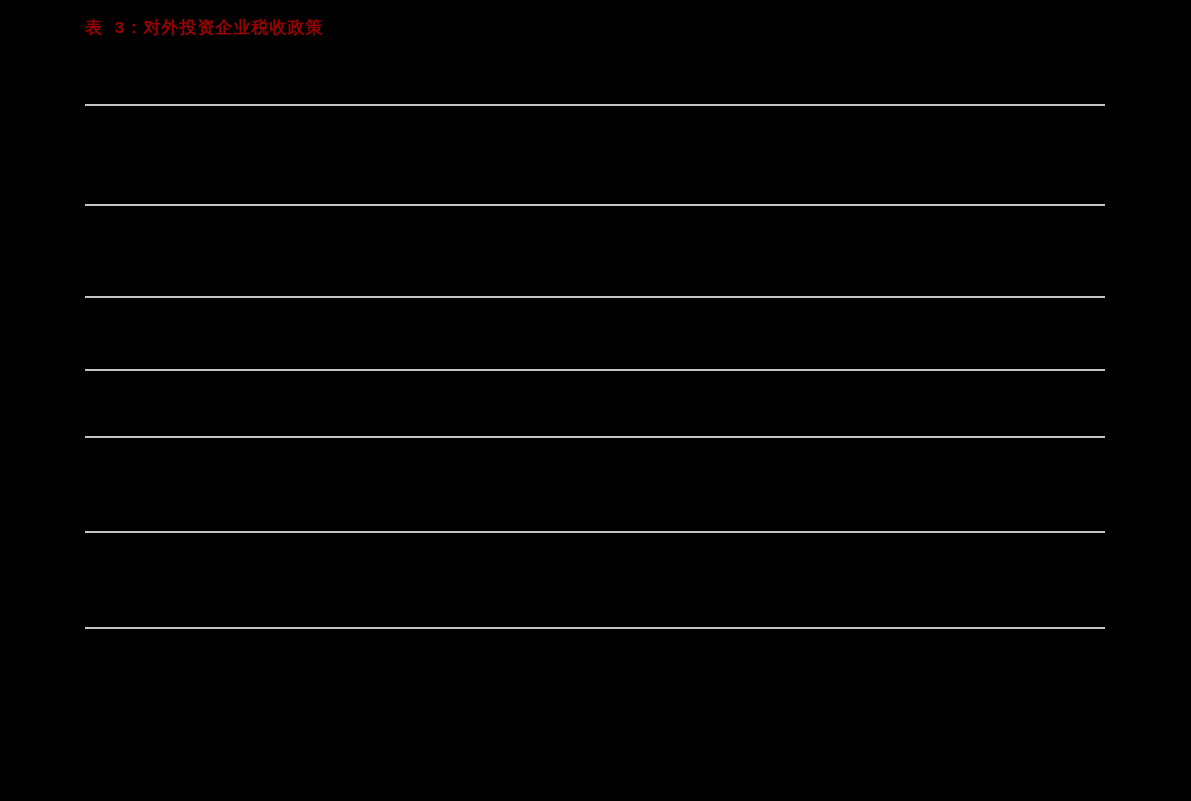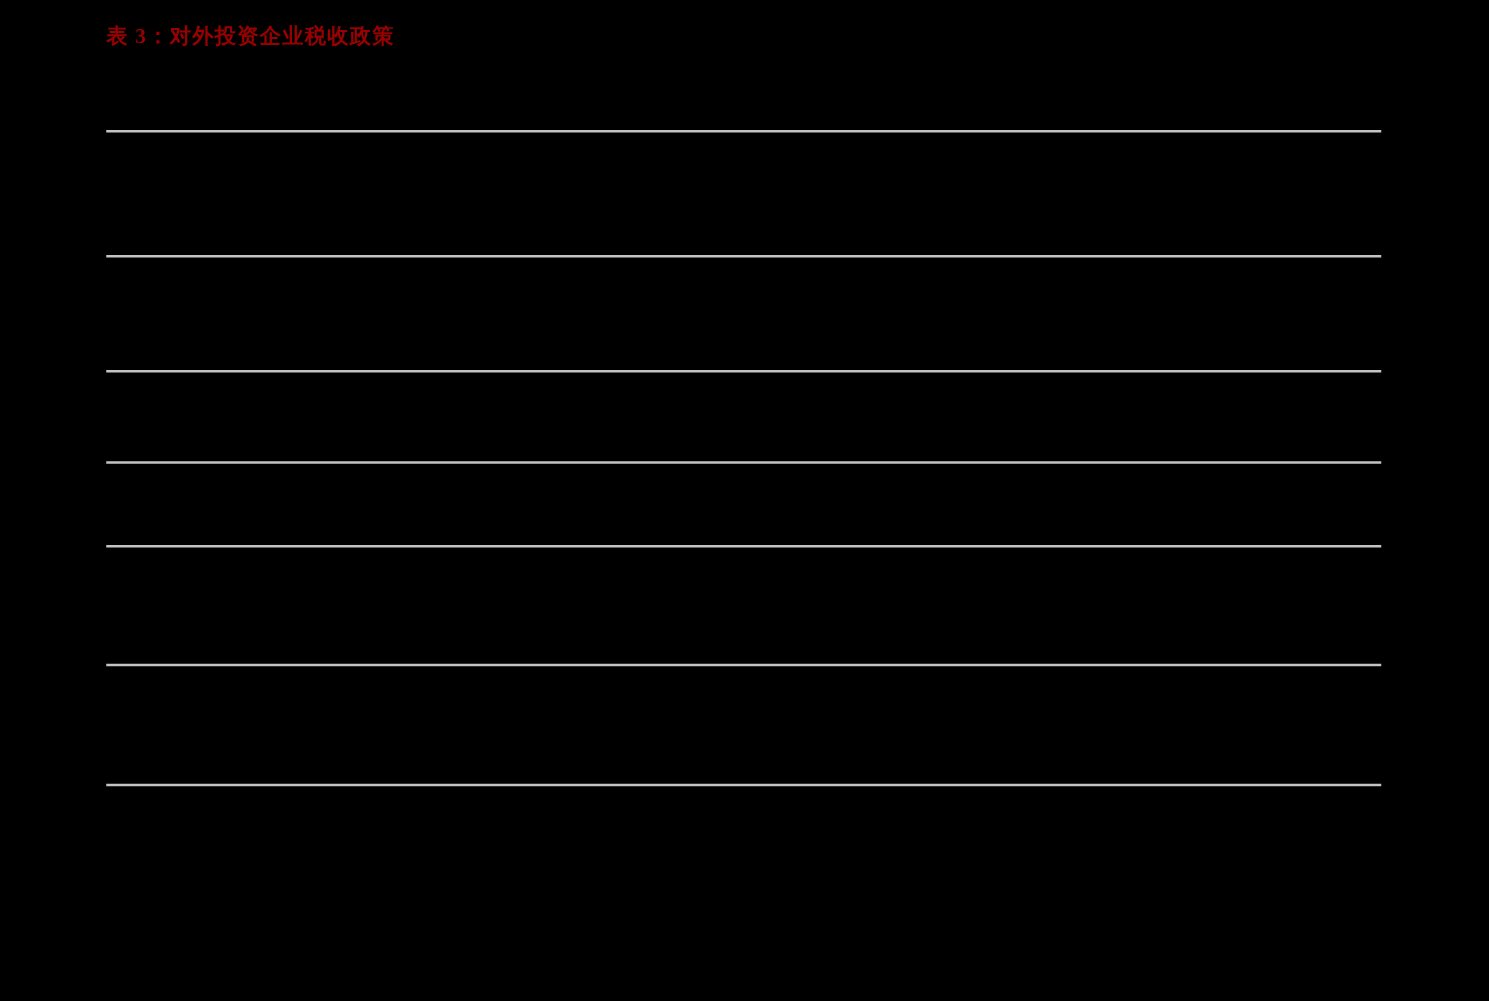--- a/index.html
+++ b/index.html
@@ -6,21 +6,21 @@
     margin: 0;
     padding: 0;
     background: #000000;
   }
   .page {
     position: relative;
     width: 1191px;
     height: 801px;
     background: #000000;
     overflow: hidden;
-    font-family: Liberation Serif, serif;
+    font-family: Liberation Mono, monospace;
   }
   .table-caption {
     position: absolute;
     left: 85px;
     top: 20px;
     color: #990000;
     font-size: 17px;
     font-weight: bold;
     letter-spacing: 1px;
     white-space: nowrap;

